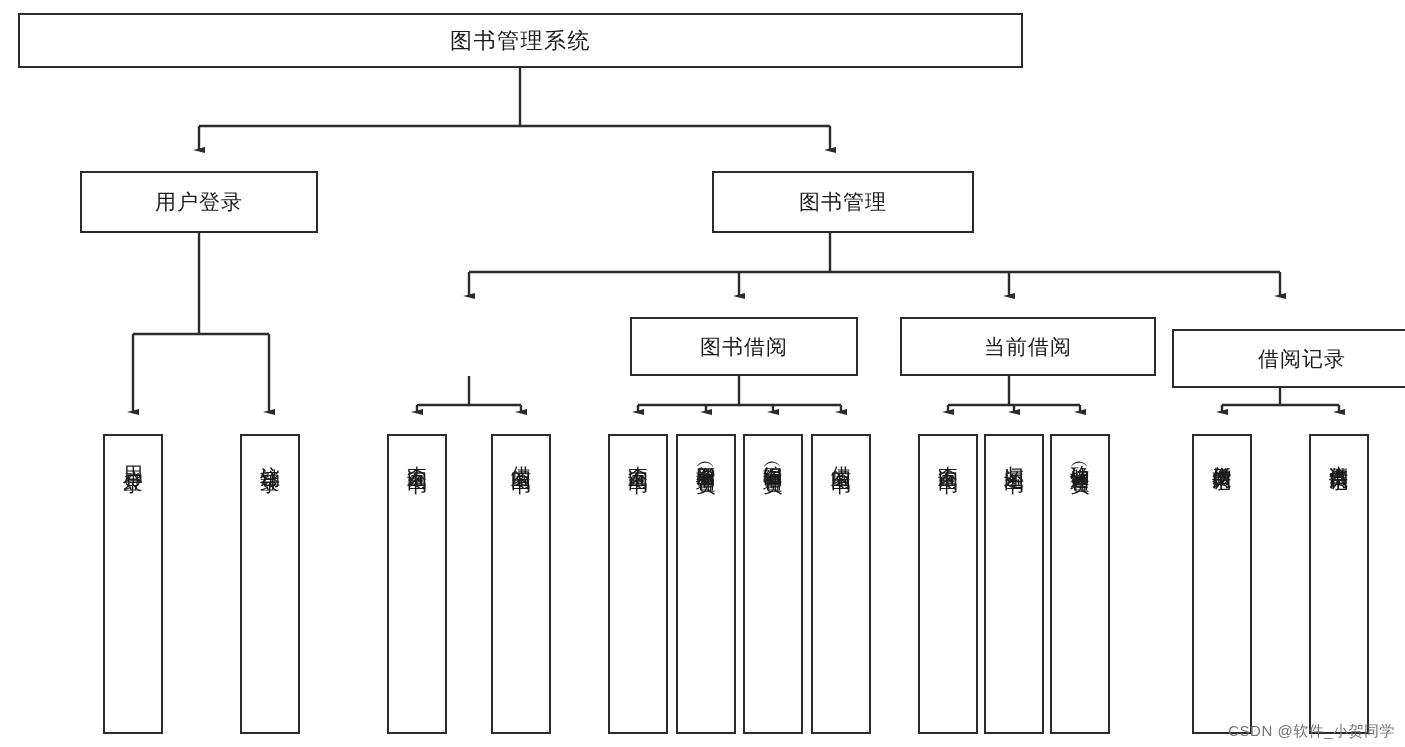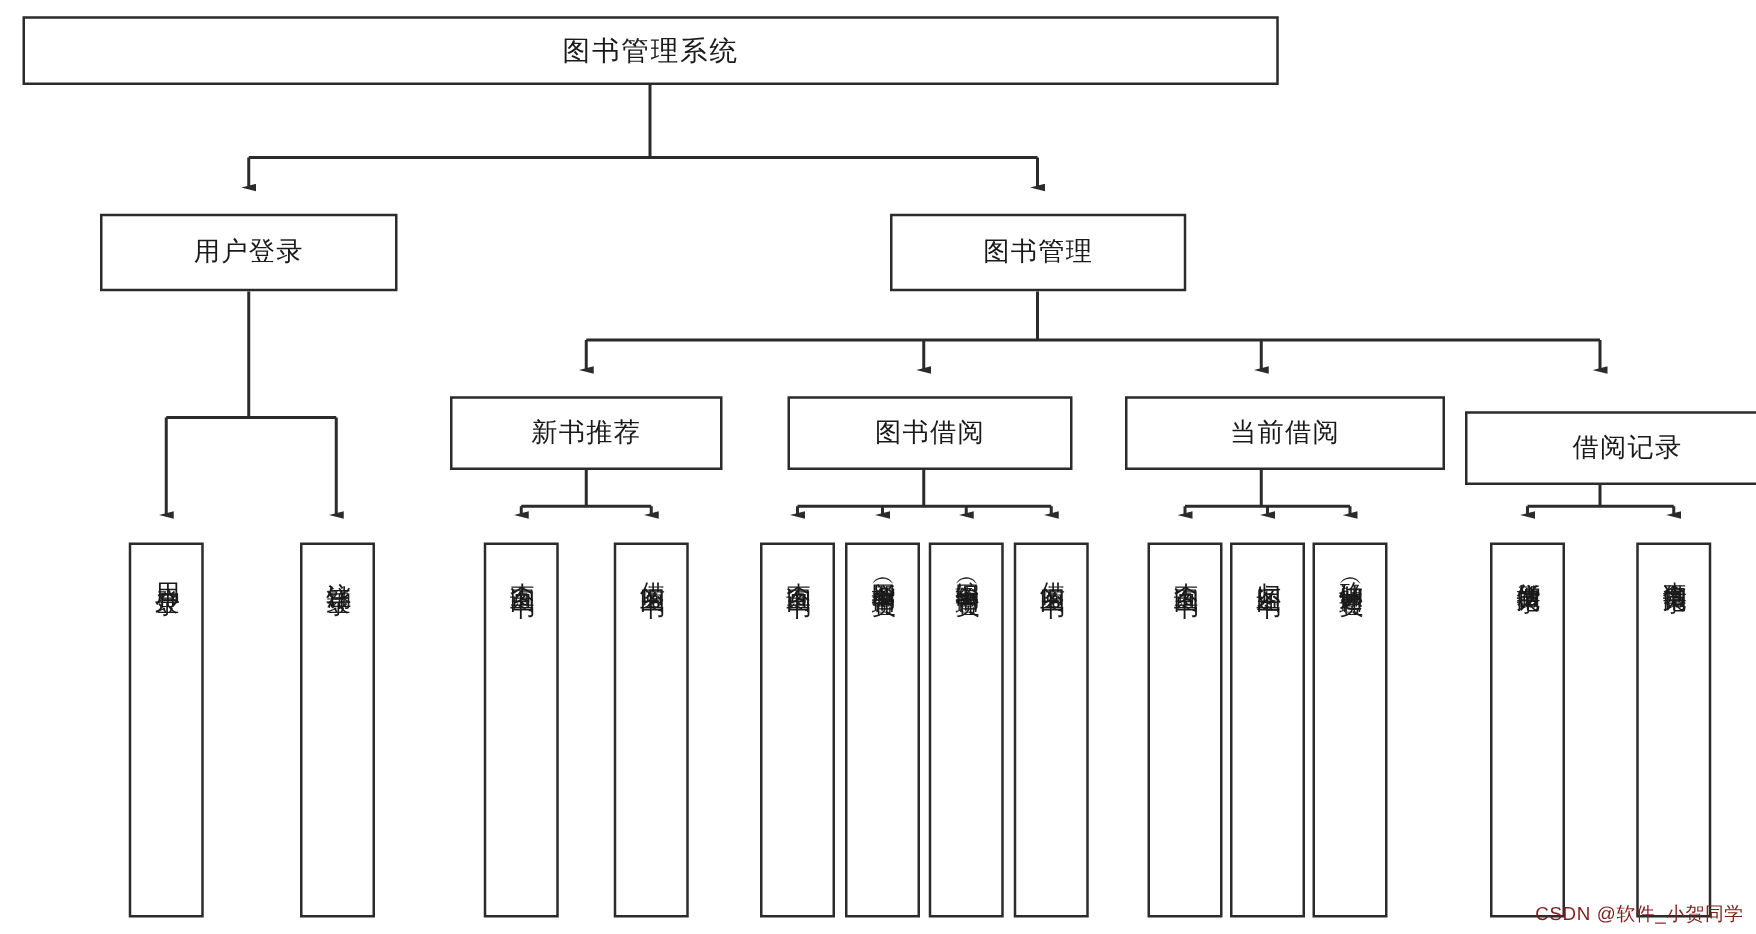--- a/index.html
+++ b/index.html
@@ -60,21 +60,21 @@
   }
   .vtext-tall {
     font-size: 19px;
     letter-spacing: 1.5px;
   }
   #watermark {
     position: absolute;
     right: 10px;
     bottom: 6px;
     font-size: 15px;
-    color: #7f1d1d;
+    color: #737373;
     letter-spacing: 0.5px;
     white-space: nowrap;
   }
 </style>
 </head>
 <body>
 
 <div id="diagram-root">
 
   <svg id="connector-layer" viewBox="0 0 1405 747" width="1405" height="747">
@@ -123,23 +123,22 @@
       <path d="M1280,376 L1280,405"></path>
       <path d="M1222,405 L1339,405"></path>
       <path d="M1222,405 L1222,412" marker-end="url(#arrowhead)"></path>
       <path d="M1339,405 L1339,412" marker-end="url(#arrowhead)"></path>
     </g>
   </svg>
 
   <div class="node node-root" style="left:18px; top:13px; width:1005px; height:55px;">图书管理系统</div>
 
   <div class="node node-h" style="left:80px; top:171px; width:238px; height:62px;">用户登录</div>
-  <div class="node node-h" style="left:712px; top:171px; width:237px; height:62px;">图书管理</div>
+  <div class="node node-h" style="left:712px; top:171px; width:262px; height:62px;">图书管理</div>
 
-  <div class="node node-h" style="left:360px; top:317px; width:218px; height:59px;">新书推荐</div>
   <div class="node node-h" style="left:630px; top:317px; width:228px; height:59px;">图书借阅</div>
   <div class="node node-h" style="left:900px; top:317px; width:256px; height:59px;">当前借阅</div>
   <div class="node node-h" style="left:1172px; top:329px; width:260px; height:59px;">借阅记录</div>
 
   <div class="node node-leaf" style="left:103px; top:434px; width:60px; height:300px;">
     <span class="vtext">用户登录</span>
   </div>
   <div class="node node-leaf" style="left:240px; top:434px; width:60px; height:300px;">
     <span class="vtext">注销登录</span>
   </div>

